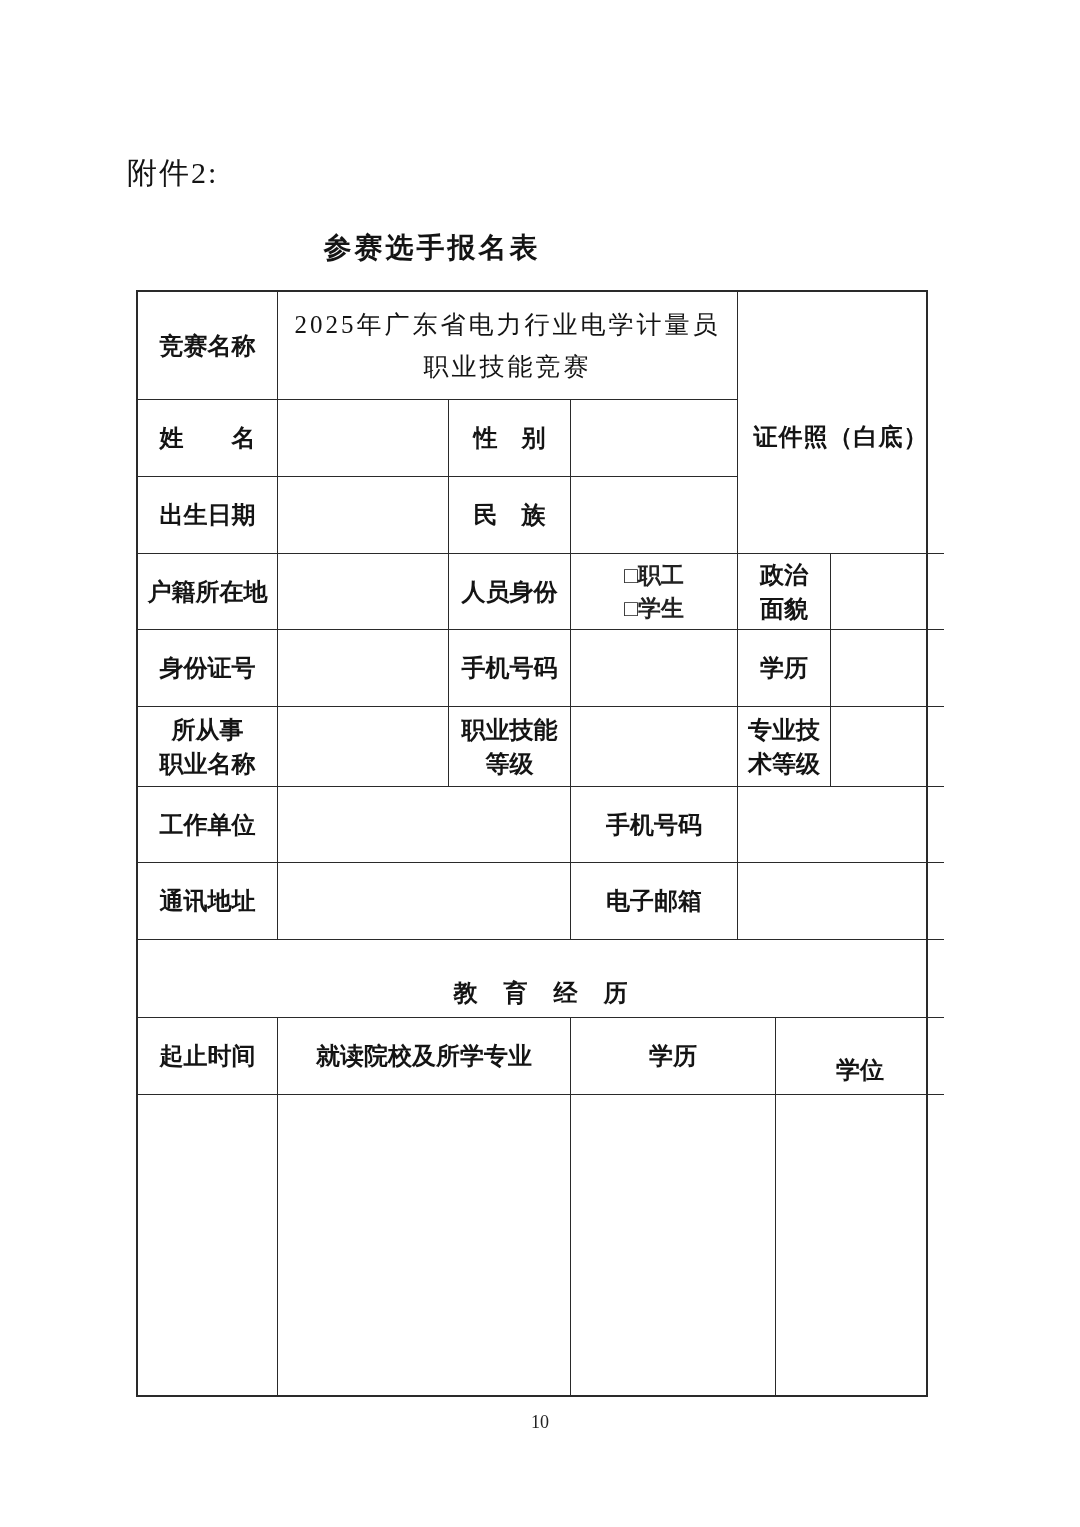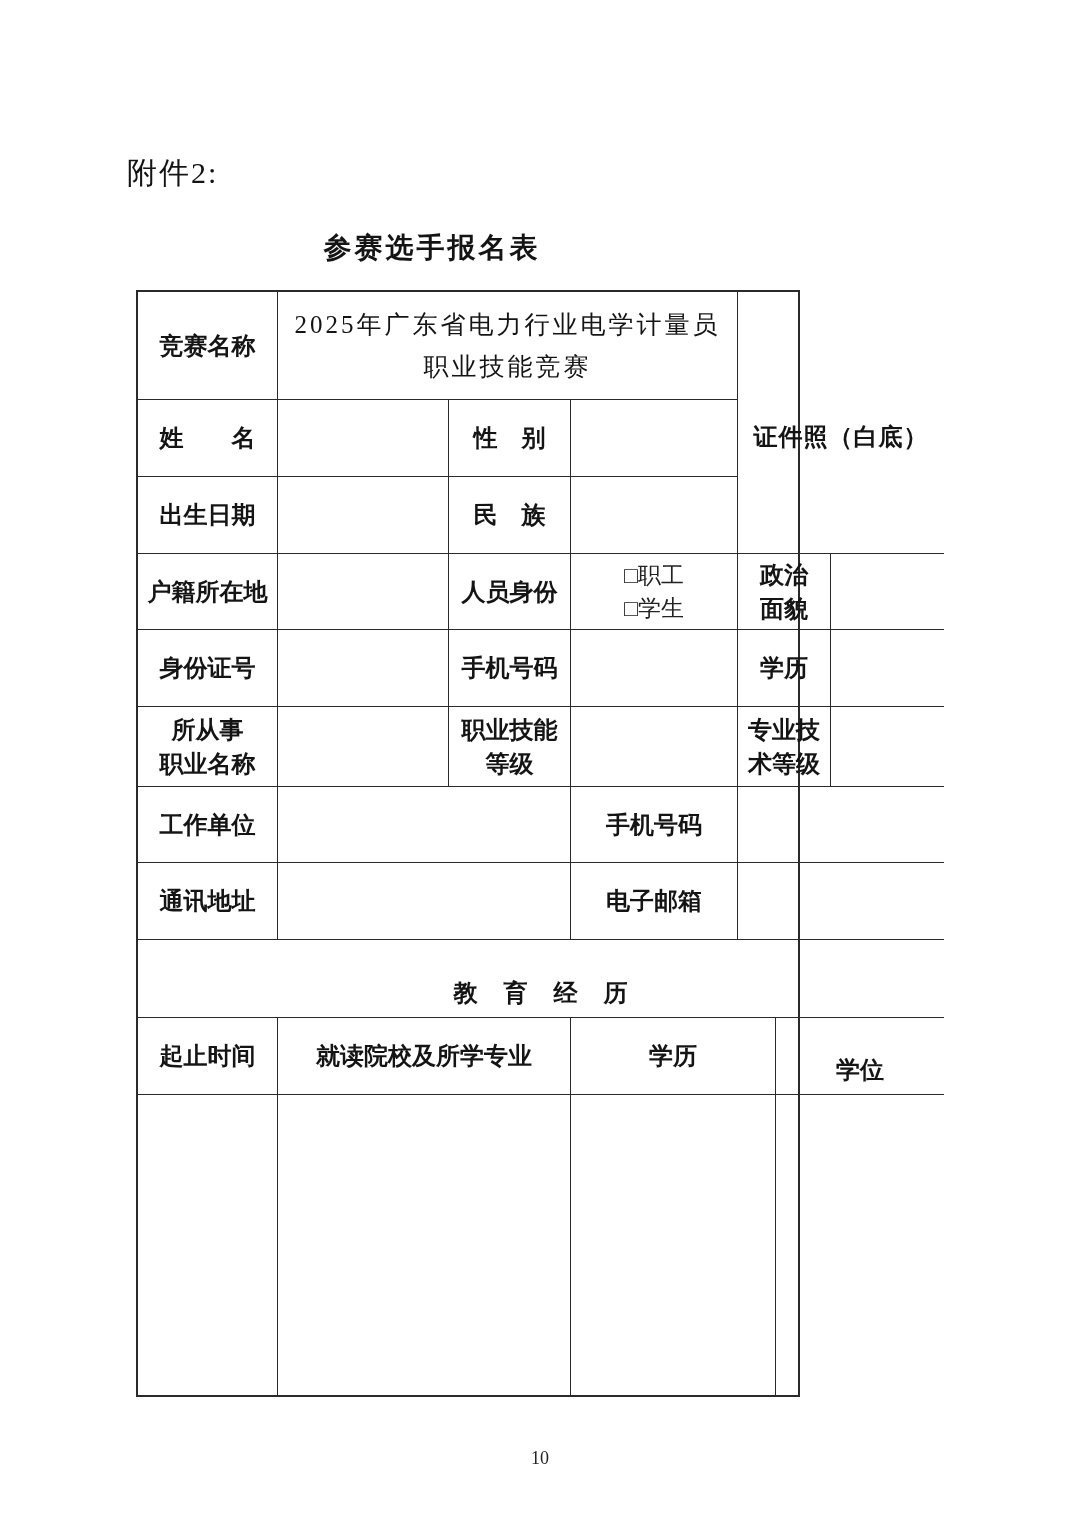--- a/index.html
+++ b/index.html
@@ -12,43 +12,43 @@
   }
   .attachment {
     position:absolute; left:127px; top:153px;
     font-size:30px; letter-spacing:2px;
   }
   .doc-title {
     position:absolute; left:0; top:229px; width:864px;
     text-align:center; font-size:28px; font-weight:bold; letter-spacing:3px;
   }
   .grid {
-    position:absolute; left:136px; top:290px; width:664px; height:1107px;
+    position:absolute; left:136px; top:290px; width:792px; height:1107px;
     display:grid; box-sizing:border-box;
     grid-template-columns:140px 171px 122px 167px 38px 55px 113px;
     grid-template-rows:108px 77px 77px 76px 77px 80px 76px 77px 78px 77px auto;
     border:2px solid #2a2a2a;
   }
   .c {
     box-sizing:border-box;
     border-right:1.5px solid #2a2a2a; border-bottom:1.5px solid #2a2a2a;
     display:flex; flex-direction:column; align-items:center; justify-content:center;
     text-align:center; font-size:24px; font-weight:bold; line-height:34px;
     overflow:hidden;
   }
   .no-r { border-right:none;margin-top:28px; }
   .no-b { border-bottom:none; }
   .comp-name { font-weight:normal; font-size:25px; letter-spacing:3px; line-height:42px; }
   .photo-cell { font-size:24px; letter-spacing:1px; }
-  .cb-cell { font-weight:normal; font-size:23px; line-height:33px; color:#222; }
+  .cb-cell { font-weight:bold; font-size:23px; line-height:33px; color:#222; }
   .cb-cell .cb-block { text-align:left; }
   .edu-banner { letter-spacing:1px; }
   .page-number {
     position:absolute; left:0; top:1412px; width:1080px;
-    text-align:center; font-size:18px; color:#222;margin-top:36px;
+    text-align:center; font-size:18px; color:#222;
   }
   
   .gc2-5 { grid-column:2/5; } .gc5-8 { grid-column:5/8; }
   .gc5-7 { grid-column:5/7; } .gc7-8 { grid-column:7/8; }
   .gc2-4 { grid-column:2/4; } .gc1-8 { grid-column:1/8; }
   .gc4-6 { grid-column:4/6; } .gc6-8 { grid-column:6/8; }
   .gr1-4 { grid-row:1/4; }
 </style>
 </head>
 <body>

